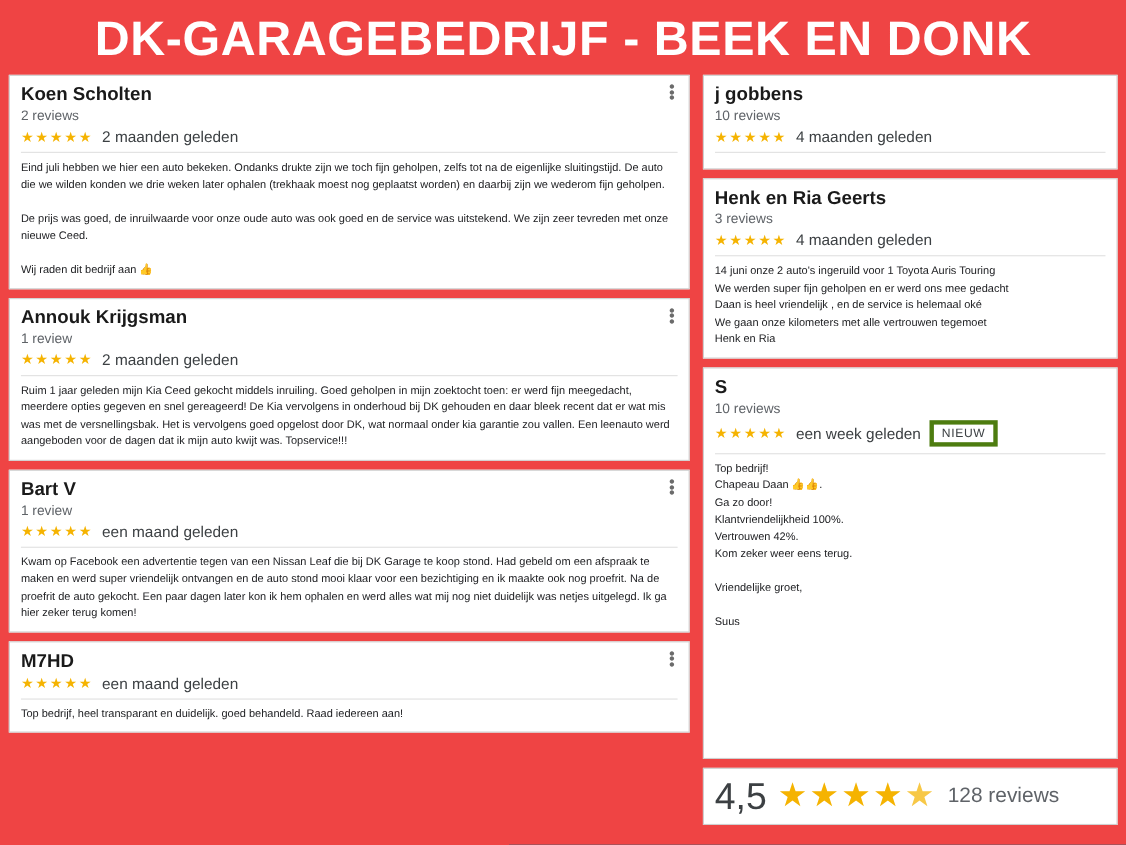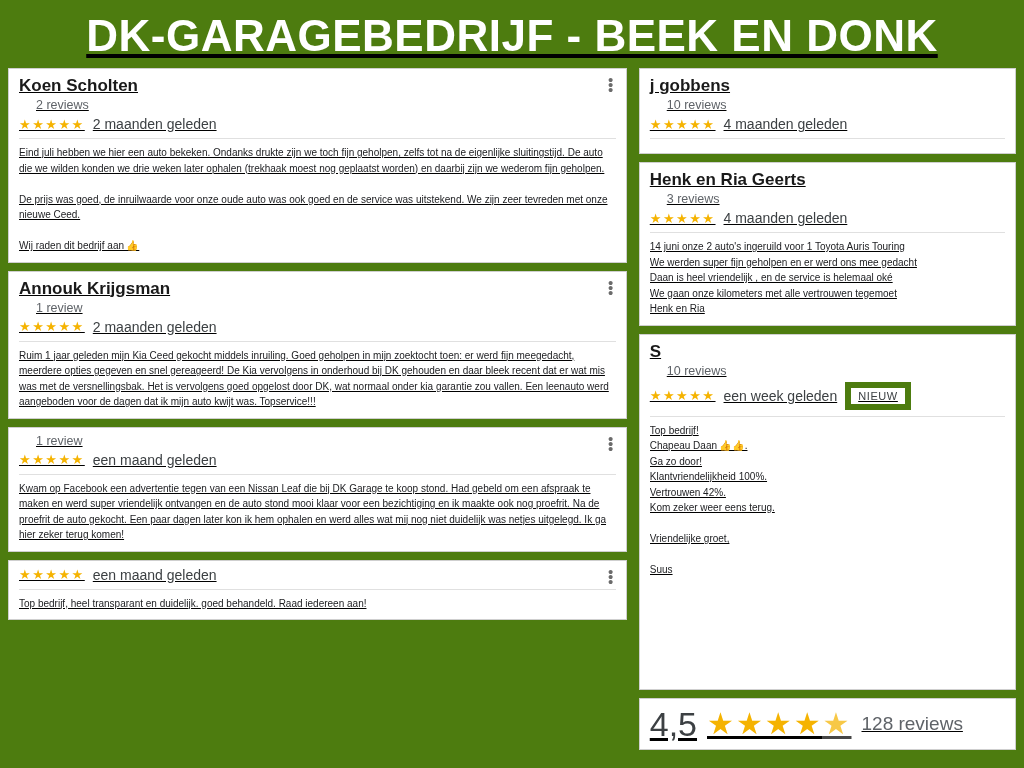--- a/index.html
+++ b/index.html
@@ -10,23 +10,22 @@
     width: 1024px;
     height: 768px;
     background: #1b6a86;
     font-family: "Liberation Sans", sans-serif;
     overflow: hidden;
   }
   .page {
     position: relative;
     width: 1024px;
     height: 768px;
-    background: #4d7c0f;
-    box-sizing: border-box;
-    text-decoration: underline;
+    background: #ef4444;
+    box-sizing: border-box;
   }
   .title {
     color: #ffffff;
     font-size: 44px;
     font-weight: bold;
     letter-spacing: 0.5px;
     text-align: center;
     line-height: 1.0;
     padding: 14px 0 10px 0;
     white-space: nowrap;
@@ -70,39 +69,38 @@
   .rv-name {
     font-size: 17px;
     font-weight: bold;
     color: #1a1a1a;
     margin: 1px 0 2px 0;
   }
   .rv-meta {
     font-size: 12.5px;
     color: #5f6368;
     margin-bottom: 4px;
-    margin-left: 17px;
   }
   .rv-rating-row {
     display: flex;
     align-items: center;
     gap: 8px;
     margin-bottom: 6px;
   }
   .stars {
     color: #f5b301;
     font-size: 13px;
     letter-spacing: 1.5px;
   }
   .rv-when {
     font-size: 14px;
     color: #3c4043;
   }
   .badge {
-    border: 6px solid #4d7c0f;
+    border: 4px solid #4d7c0f;
     color: #3c4043;
     font-size: 11px;
     letter-spacing: 0.6px;
     padding: 2px 7px;
     background: #fff;
   }
   .rv-text {
     font-size: 10px;
     color: #202124;
     line-height: 1.55;
@@ -190,35 +188,37 @@
         <hr class="sep">
         <div class="rv-text">Ruim 1 jaar geleden mijn Kia Ceed gekocht middels inruiling. Goed geholpen in mijn zoektocht toen: er werd fijn meegedacht, meerdere opties gegeven en snel gereageerd! De Kia vervolgens in onderhoud bij DK gehouden en daar bleek recent dat er wat mis was met de versnellingsbak. Het is vervolgens goed opgelost door DK, wat normaal onder kia garantie zou vallen. Een leenauto werd aangeboden voor de dagen dat ik mijn auto kwijt was. Topservice!!!</div>
       </div>
 
       <div class="card">
         <div class="kebab">
             <div>•</div>
             <div>•</div>
             <div>•</div>
           </div>
+        <div class="rv-name">Bart V</div>
         <div class="rv-meta">1 review</div>
         <div class="rv-rating-row">
           <span class="stars">★★★★★</span>
           <span class="rv-when">een maand geleden</span>
         </div>
         <hr class="sep">
         <div class="rv-text">Kwam op Facebook een advertentie tegen van een Nissan Leaf die bij DK Garage te koop stond. Had gebeld om een afspraak te maken en werd super vriendelijk ontvangen en de auto stond mooi klaar voor een bezichtiging en ik maakte ook nog proefrit. Na de proefrit de auto gekocht. Een paar dagen later kon ik hem ophalen en werd alles wat mij nog niet duidelijk was netjes uitgelegd. Ik ga hier zeker terug komen!</div>
       </div>
 
       <div class="card">
         <div class="kebab">
             <div>•</div>
             <div>•</div>
             <div>•</div>
           </div>
+        <div class="rv-name">M7HD</div>
         <div class="rv-rating-row">
           <span class="stars">★★★★★</span>
           <span class="rv-when">een maand geleden</span>
         </div>
         <hr class="sep">
         <div class="rv-text">Top bedrijf, heel transparant en duidelijk. goed behandeld. Raad iedereen aan!</div>
       </div>
 
     </div>
 

